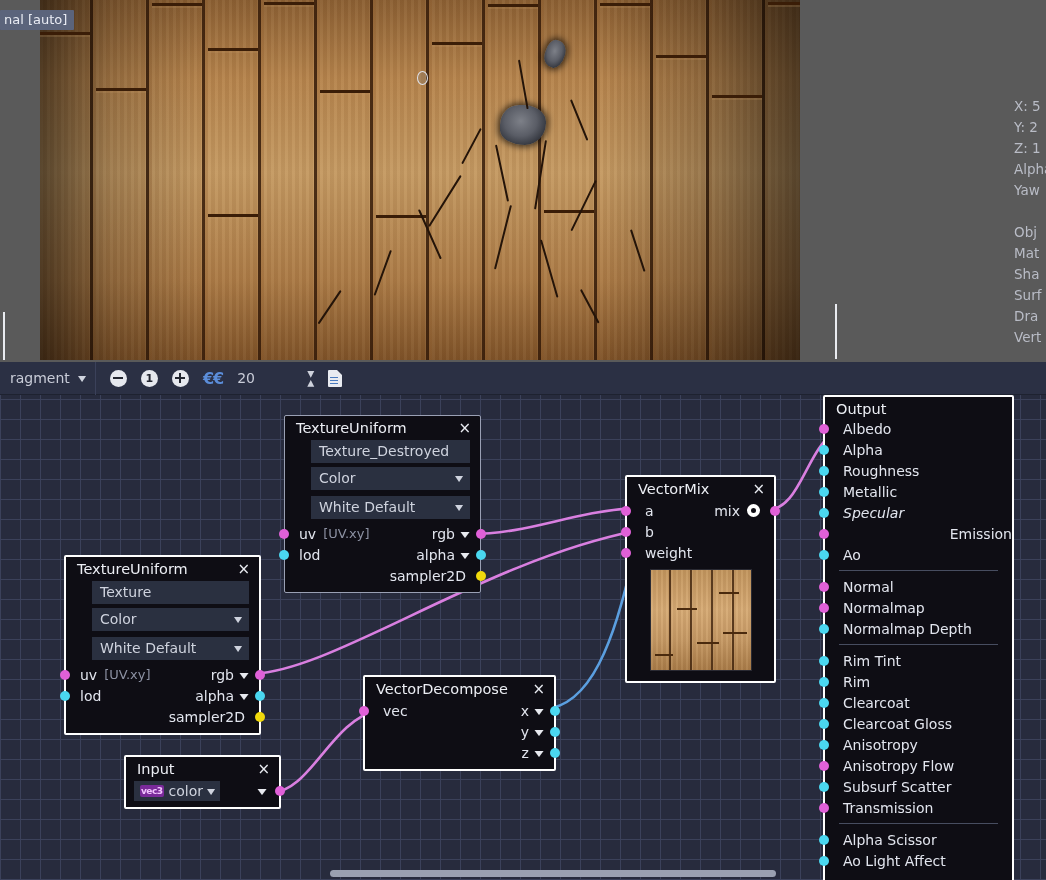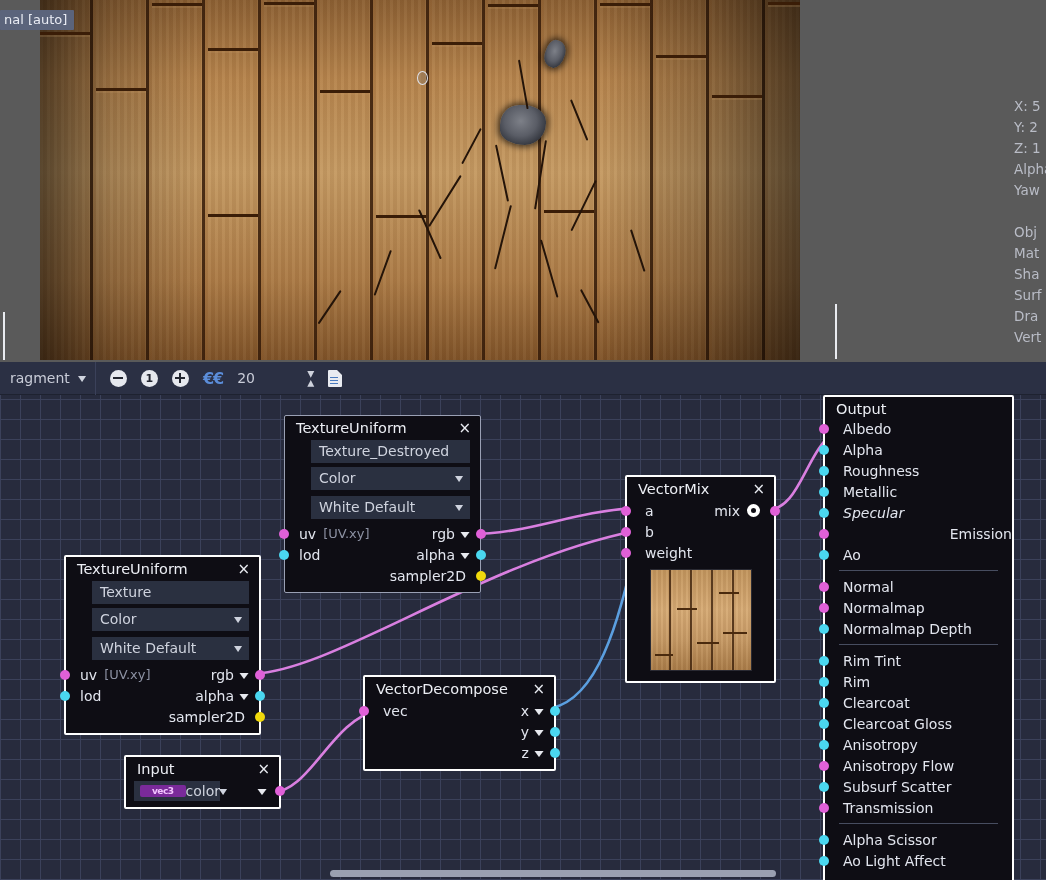--- a/index.html
+++ b/index.html
@@ -93,21 +93,21 @@
   .eye:after{content:"";position:absolute;left:4px;top:4px;width:5px;height:5px;border-radius:50%;background:#0e0d14;}
   .divider{height:1px;background:#474d60;margin:5px 14px 5px 14px;}
   .preview{width:100px;height:100px;margin:6px auto 4px auto;border:1px solid #2a2a33;
     background:
       repeating-linear-gradient(90deg,rgba(0,0,0,0) 0 18px,rgba(60,32,10,.8) 18px 20px,rgba(190,150,105,.35) 20px 21px),
       repeating-linear-gradient(90deg,rgba(255,230,195,.06) 0 2px,rgba(90,52,20,.08) 2px 5px),
       linear-gradient(180deg,#c2965f 0%,#d6ab76 40%,#c69a66 70%,#a97c49 100%);
     position:relative;overflow:hidden;}
   .preview i{position:absolute;height:2px;background:#4a2a0e;}
   .badge{display:inline-flex;align-items:center;justify-content:center;background:#7a2a9a;color:#f3c4ff;
-    font-size:9px;font-weight:bold;padding:1px 12px;border-radius:2px;margin-right:0;letter-spacing:-.5px;}
+    font-size:9px;font-weight:bold;padding:1px 1px;border-radius:2px;margin-right:0;letter-spacing:-.5px;}
   #scrollbar-track{position:absolute;left:0;bottom:0;width:1046px;height:14px;}
   #scrollbar-thumb{position:absolute;left:330px;bottom:3px;width:446px;height:7px;background:#9aa0b0;border-radius:4px;}
 </style>
 </head>
 <body>
 
 <div id="viewport">
   <div id="vp-side-l"></div>
   <div id="vp-mesh">
 

